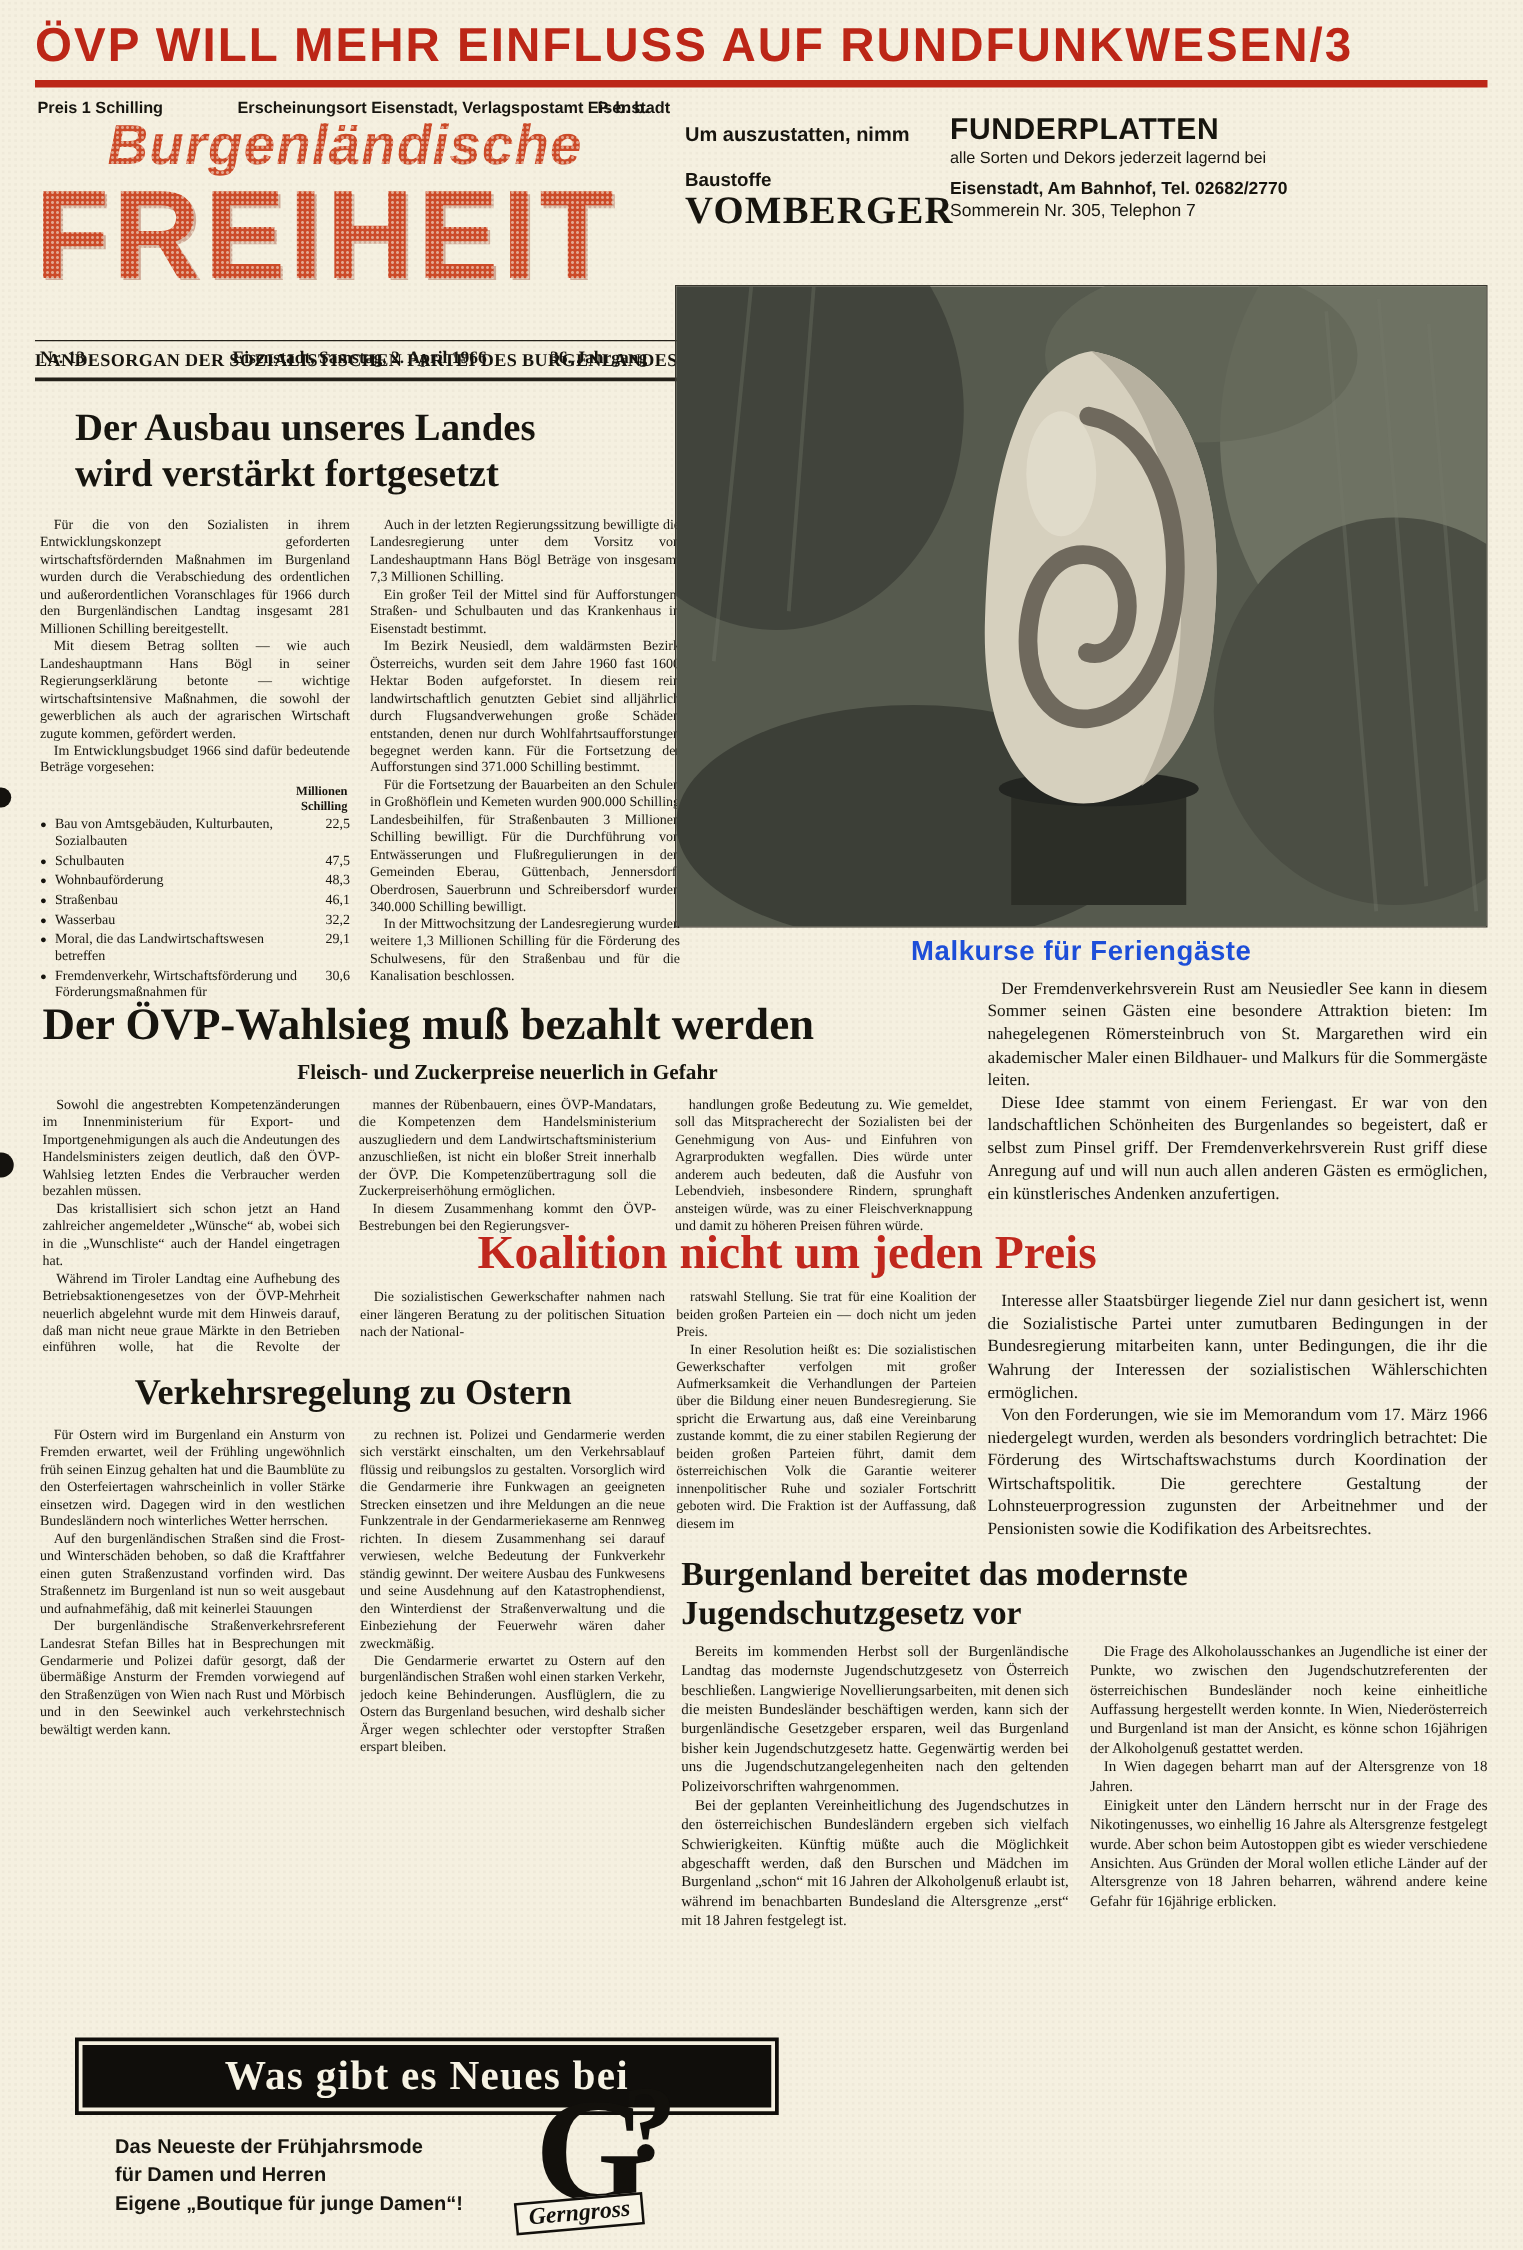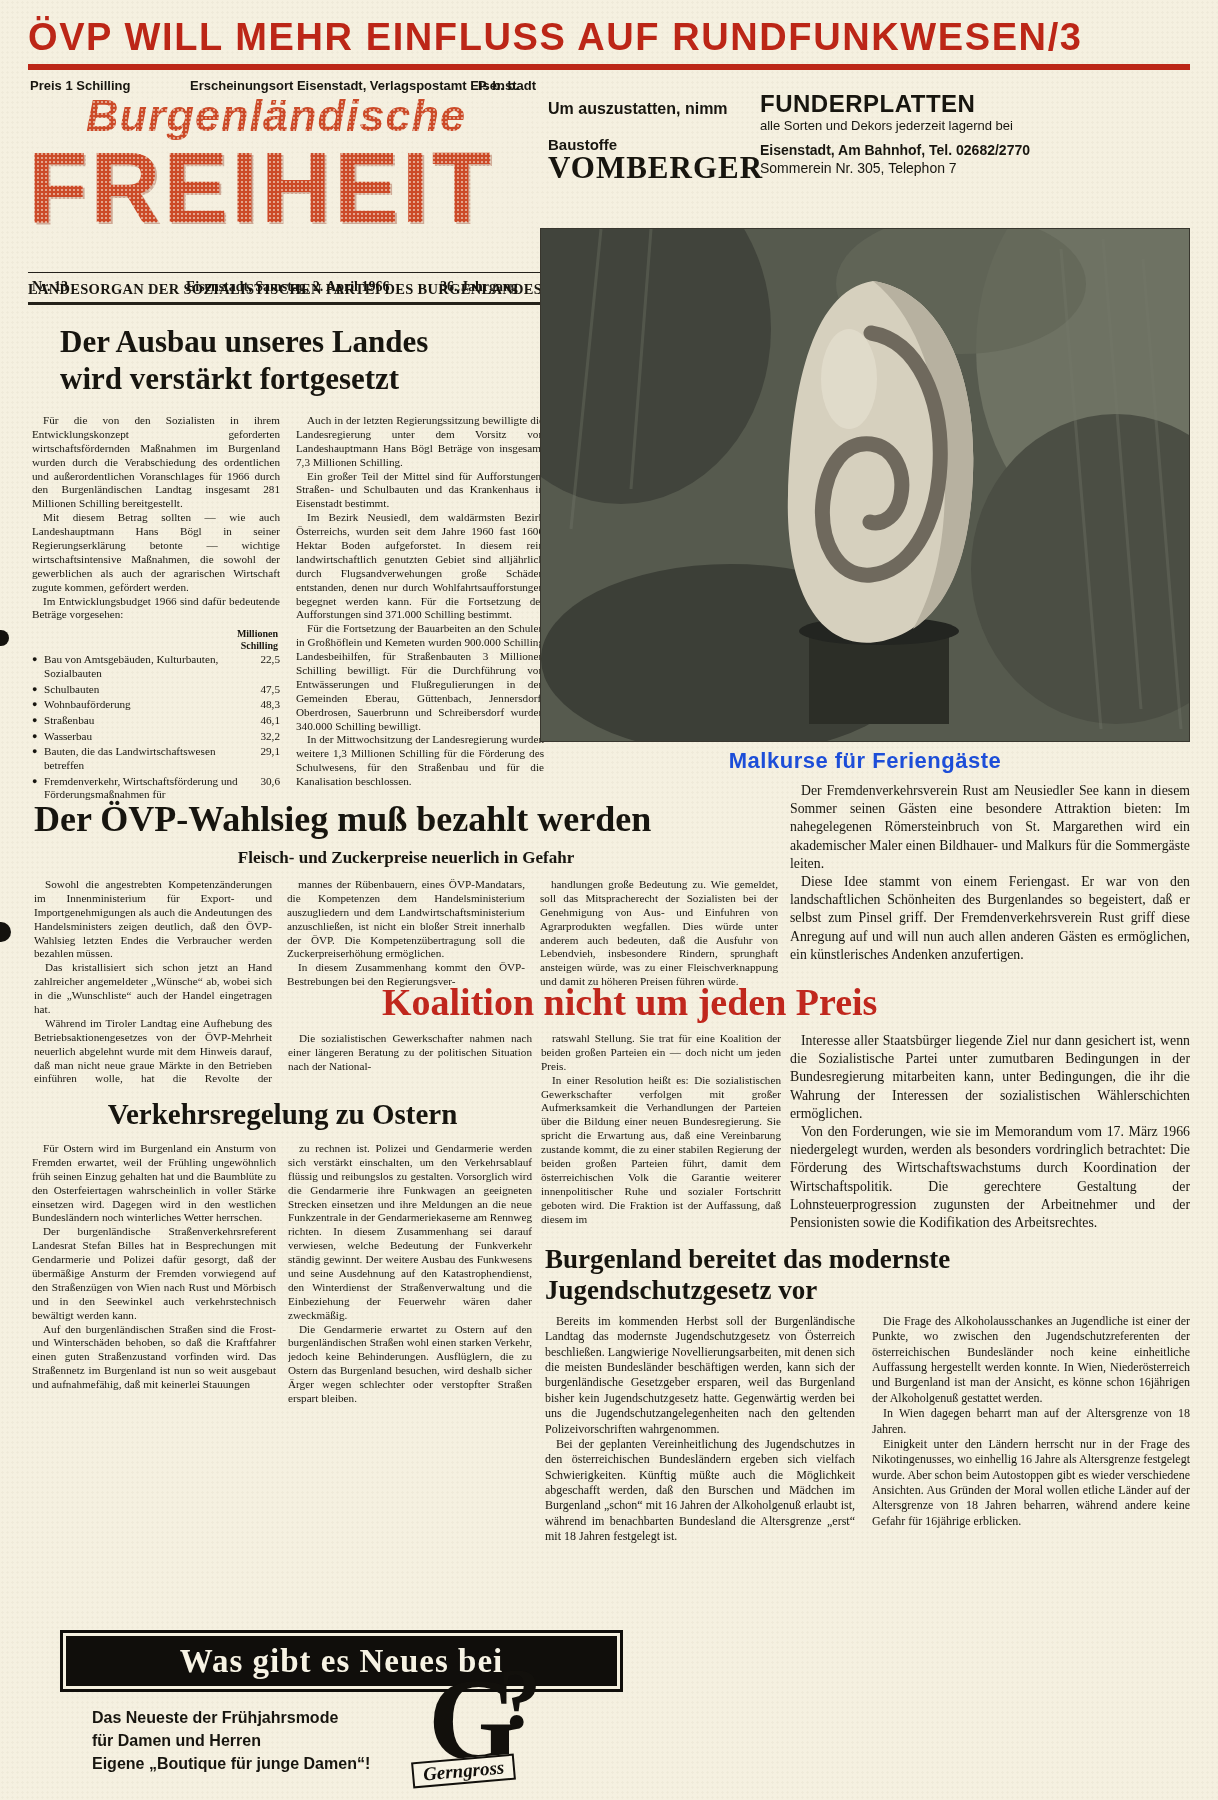--- a/index.html
+++ b/index.html
@@ -185,21 +185,21 @@
         <span class="blabel">Straßenbau</span>
         <span class="bvalue">46,1</span>
       </div>
     <div class="budget-row">
         <span class="bullet">●</span>
         <span class="blabel">Wasserbau</span>
         <span class="bvalue">32,2</span>
       </div>
     <div class="budget-row">
         <span class="bullet">●</span>
-        <span class="blabel">Bauten, die das Landwirtschaftswesen betreffen</span>
+        <span class="blabel">Moral, die das Landwirtschaftswesen betreffen</span>
         <span class="bvalue">29,1</span>
       </div>
     <div class="budget-row">
         <span class="bullet">●</span>
         <span class="blabel">Fremdenverkehr, Wirtschaftsförderung und Förderungsmaßnahmen für Landesunternehmen</span>
         <span class="bvalue">30,6</span>
       </div>
 
   </div>
   <div class="col fs-s w248">
@@ -267,22 +267,22 @@
     <p>In einer Resolution heißt es: Die sozialistischen Gewerkschafter verfolgen mit großer Aufmerksamkeit die Verhandlungen der Parteien über die Bildung einer neuen Bundesregierung. Sie spricht die Erwartung aus, daß eine Vereinbarung zustande kommt, die zu einer stabilen Regierung der beiden großen Parteien führt, damit dem österreichischen Volk die Garantie weiterer innenpolitischer Ruhe und sozialer Fortschritt geboten wird. Die Fraktion ist der Auffassung, daß diesem im</p>
   </div>
 <div class="abs col fs-l koal-col3">
     <p>Interesse aller Staatsbürger liegende Ziel nur dann gesichert ist, wenn die Sozialistische Partei unter zumutbaren Bedingungen in der Bundesregierung mitarbeiten kann, unter Bedingungen, die ihr die Wahrung der Interessen der sozialistischen Wählerschichten ermöglichen.</p>
     <p>Von den Forderungen, wie sie im Memorandum vom 17. März 1966 niedergelegt wurden, werden als besonders vordringlich betrachtet: Die Förderung des Wirtschaftswachstums durch Koordination der Wirtschaftspolitik. Die gerechtere Gestaltung der Lohnsteuerprogression zugunsten der Arbeitnehmer und der Pensionisten sowie die Kodifikation des Arbeitsrechtes.</p>
   </div>
 
 <div class="abs verk-title">Verkehrsregelung zu Ostern</div>
 <div class="abs col fs-s verk-col1">
     <p>Für Ostern wird im Burgenland ein Ansturm von Fremden erwartet, weil der Frühling ungewöhnlich früh seinen Einzug gehalten hat und die Baumblüte zu den Osterfeiertagen wahrscheinlich in voller Stärke einsetzen wird. Dagegen wird in den westlichen Bundesländern noch winterliches Wetter herrschen.</p>
+    <p>Auf den burgenländischen Straßen sind die Frost- und Winterschäden behoben, so daß die Kraftfahrer einen guten Straßenzustand vorfinden wird. Das Straßennetz im Burgenland ist nun so weit ausgebaut und aufnahmefähig, daß mit keinerlei Stauungen</p>
     <p>Der burgenländische Straßenverkehrsreferent Landesrat Stefan Billes hat in Besprechungen mit Gendarmerie und Polizei dafür gesorgt, daß der übermäßige Ansturm der Fremden vorwiegend auf den Straßenzügen von Wien nach Rust und Mörbisch und in den Seewinkel auch verkehrstechnisch bewältigt werden kann.</p>
-    <p>Auf den burgenländischen Straßen sind die Frost- und Winterschäden behoben, so daß die Kraftfahrer einen guten Straßenzustand vorfinden wird. Das Straßennetz im Burgenland ist nun so weit ausgebaut und aufnahmefähig, daß mit keinerlei Stauungen</p>
   </div>
 <div class="abs col fs-s verk-col2">
     <p>zu rechnen ist. Polizei und Gendarmerie werden sich verstärkt einschalten, um den Verkehrsablauf flüssig und reibungslos zu gestalten. Vorsorglich wird die Gendarmerie ihre Funkwagen an geeigneten Strecken einsetzen und ihre Meldungen an die neue Funkzentrale in der Gendarmeriekaserne am Rennweg richten. In diesem Zusammenhang sei darauf verwiesen, welche Bedeutung der Funkverkehr ständig gewinnt. Der weitere Ausbau des Funkwesens und seine Ausdehnung auf den Katastrophendienst, den Winterdienst der Straßenverwaltung und die Einbeziehung der Feuerwehr wären daher zweckmäßig.</p>
     <p>Die Gendarmerie erwartet zu Ostern auf den burgenländischen Straßen wohl einen starken Verkehr, jedoch keine Behinderungen. Ausflüglern, die zu Ostern das Burgenland besuchen, wird deshalb sicher Ärger wegen schlechter oder verstopfter Straßen erspart bleiben.</p>
   </div>
 
 <div class="abs jug-title">
   <div>Burgenland bereitet das modernste</div>
   <div>Jugendschutzgesetz vor</div>
 </div>

